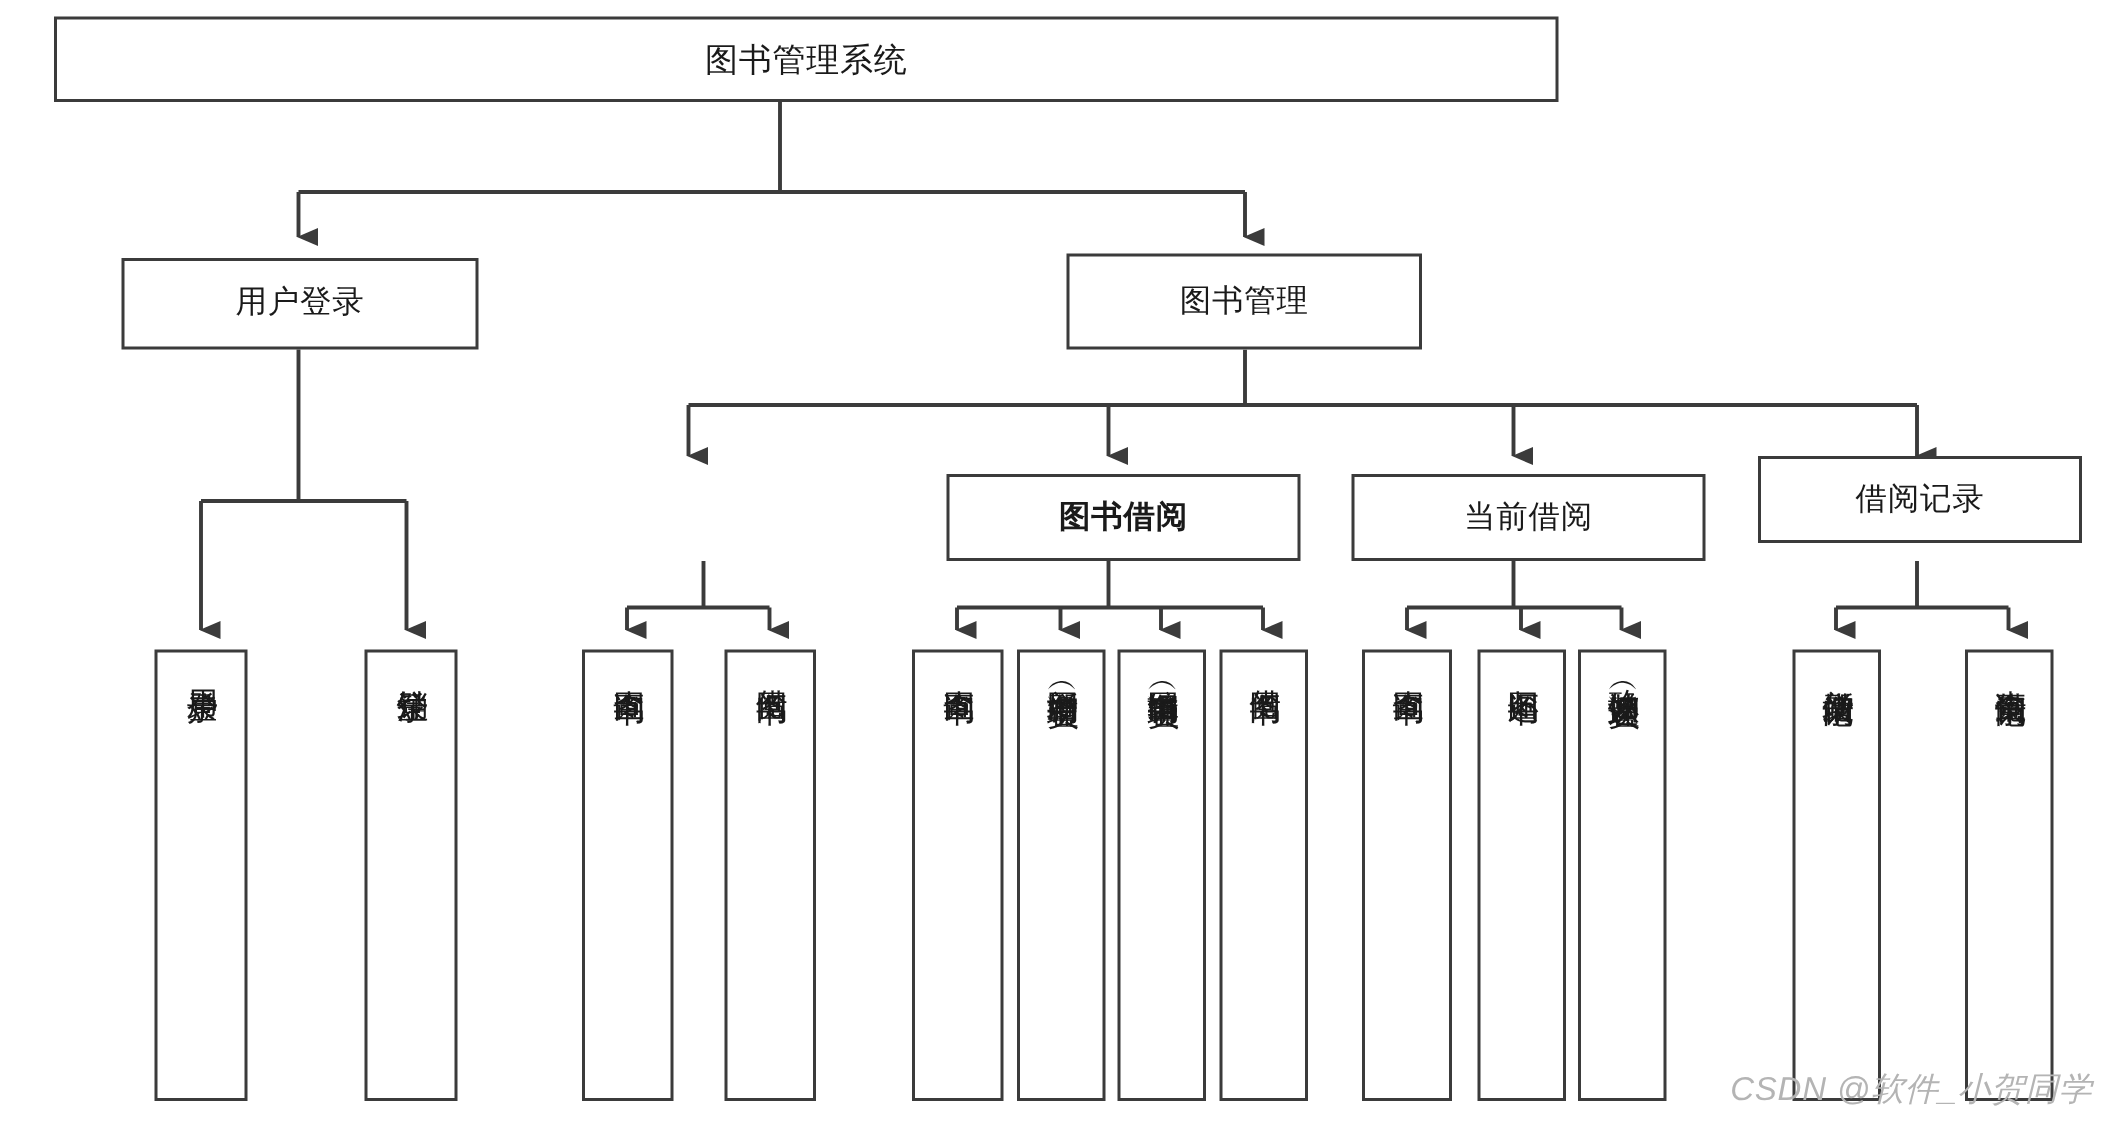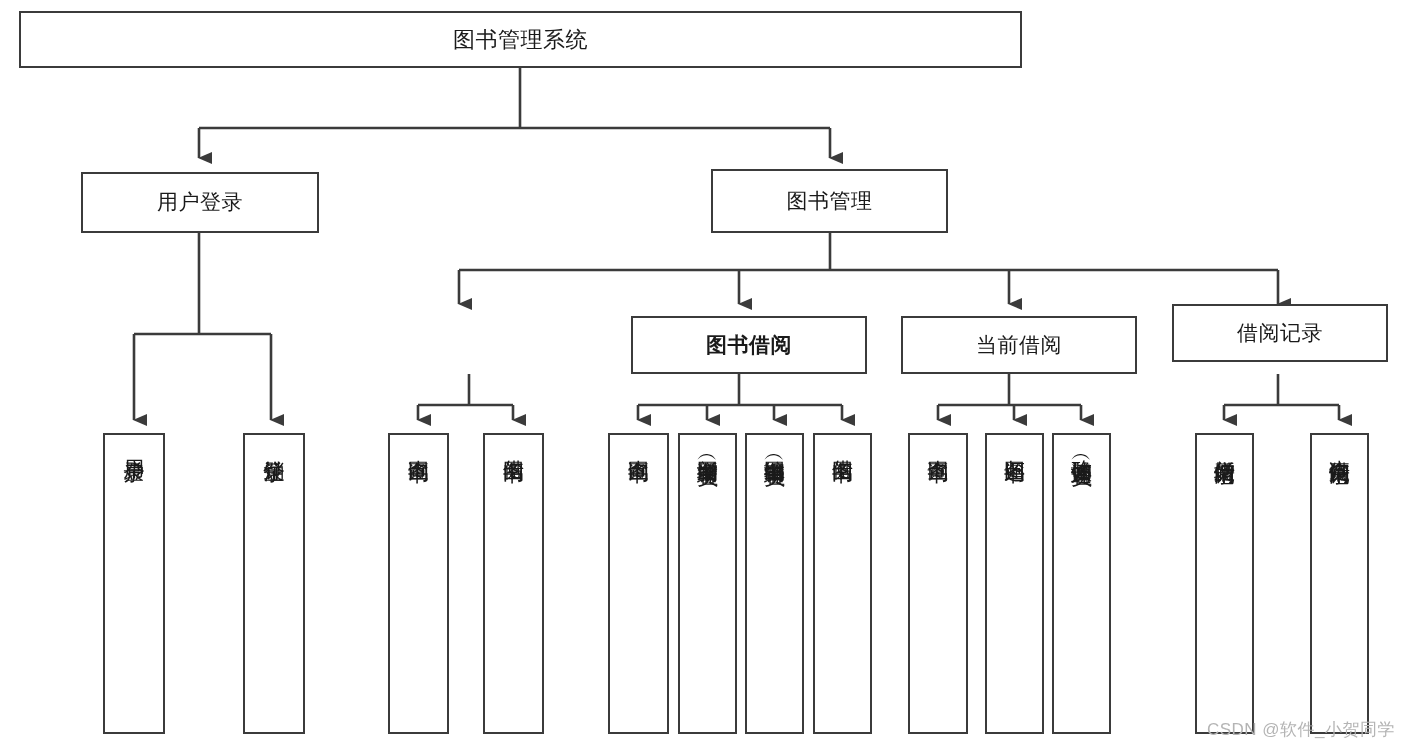--- a/index.html
+++ b/index.html
@@ -62,25 +62,26 @@
     text-orientation: upright;
     font-size: 21px;
     line-height: 1.05;
     letter-spacing: 1px;
     white-space: normal;
   }
   #watermark {
     position: absolute;
     right: 10px;
     bottom: 6px;
-    font-size: 17px;
+    font-size: 22px;
     color: #b4b4b4;
     letter-spacing: 0.5px;
     z-index: 5;
     white-space: nowrap;
+    font-style: italic;
   }
 </style>
 </head>
 <body>
 
 <div id="diagram-canvas">
 
   <svg id="edge-layer" viewBox="0 0 1405 747" width="1405" height="747" xmlns="http://www.w3.org/2000/svg">
     <defs>
       <marker id="arrowhead" viewBox="0 0 12 14" refX="6" refY="13" markerWidth="12" markerHeight="14" orient="auto-start-reverse" markerUnits="userSpaceOnUse">
@@ -125,21 +126,21 @@
       <path d="M 1014 405 L 1014 420" marker-end="url(#arrowhead)"></path>
       <path d="M 1081 405 L 1081 420" marker-end="url(#arrowhead)"></path>
 
       <path d="M 1278 374 L 1278 405"></path>
       <path d="M 1224 405 L 1339 405"></path>
       <path d="M 1224 405 L 1224 420" marker-end="url(#arrowhead)"></path>
       <path d="M 1339 405 L 1339 420" marker-end="url(#arrowhead)"></path>
     </g>
   </svg>
 
-  <div class="node root horiz" style="left:19px; top:11px; width:1003px; height:57px;">
+  <div class="node root horiz" style="left:36px; top:11px; width:1003px; height:57px;">
     <span class="node-label">图书管理系统</span>
   </div>
 
   <div class="node horiz" style="left:81px; top:172px; width:238px; height:61px;">
     <span class="node-label">用户登录</span>
   </div>
 
   <div class="node horiz" style="left:711px; top:169px; width:237px; height:64px;justify-content:center;">
     <span class="node-label">图书管理</span>
   </div>

